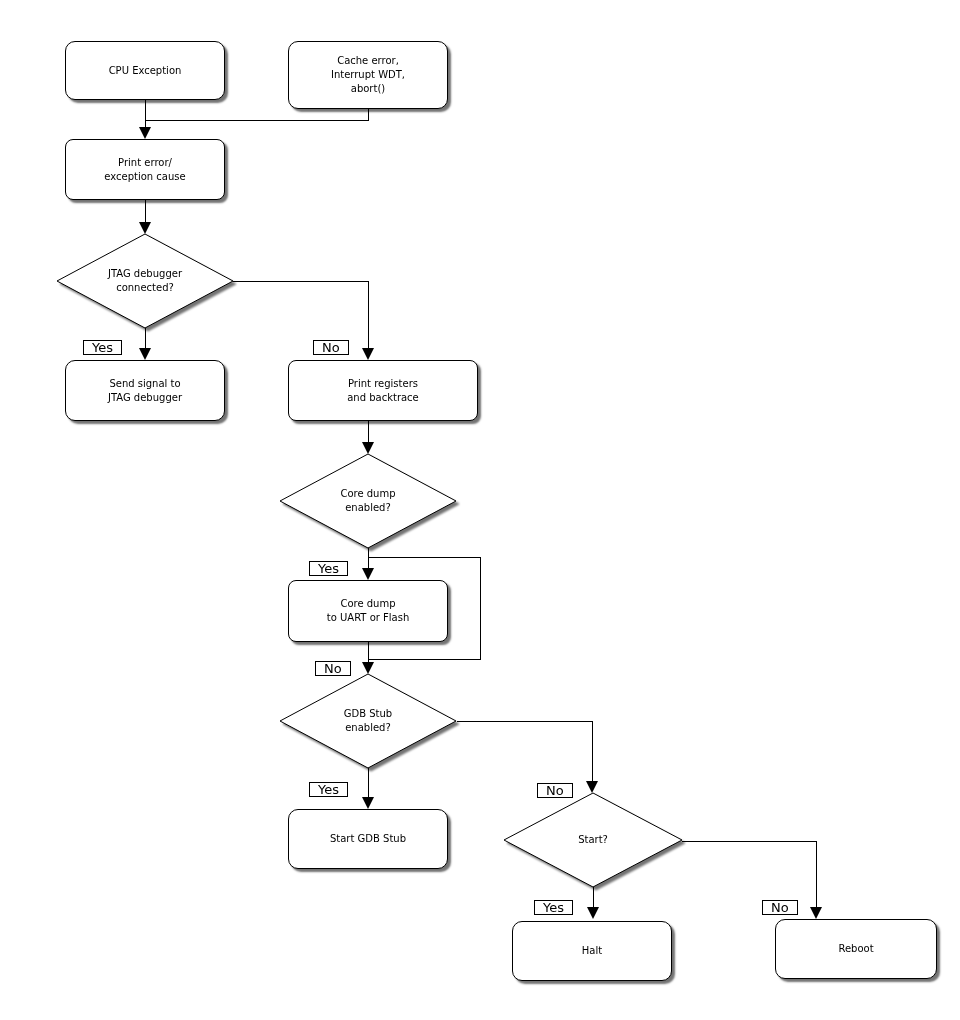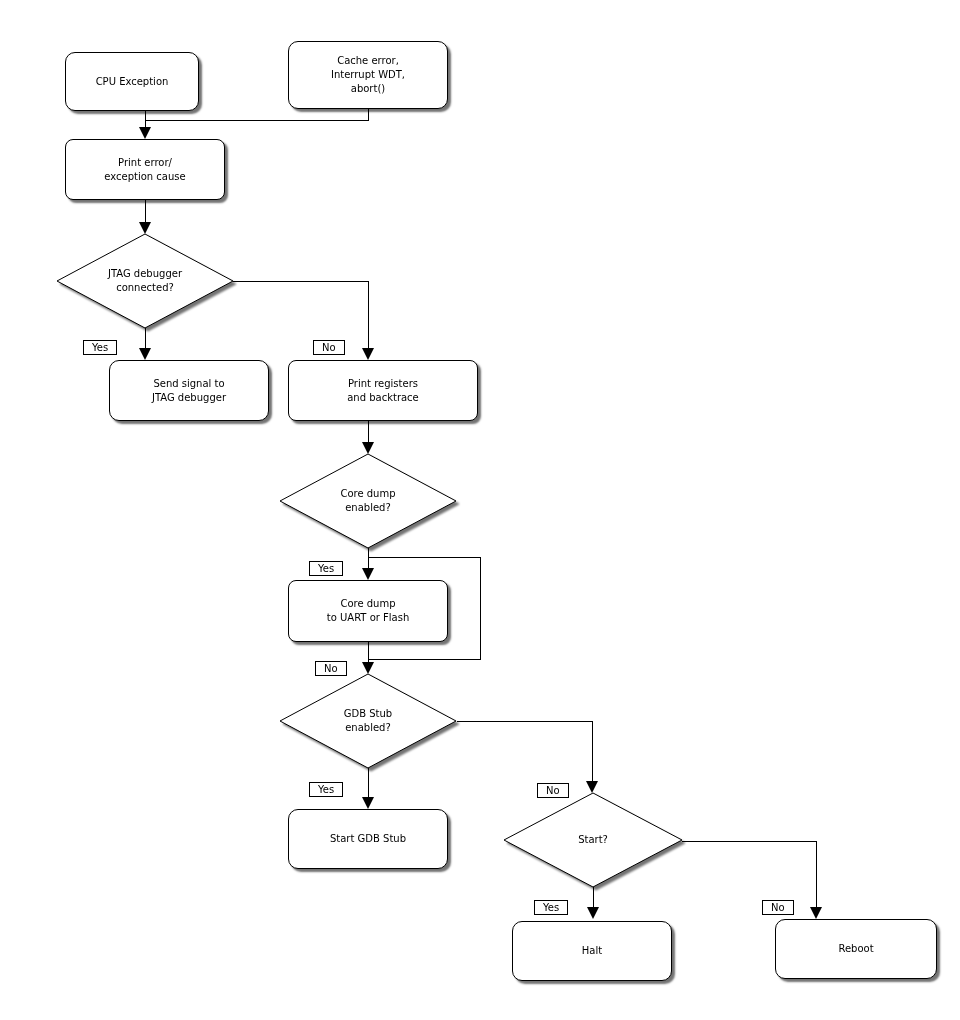--- a/index.html
+++ b/index.html
@@ -47,21 +47,21 @@
     justify-content: center;
     font-size: 10px;
     line-height: 14px;
     pointer-events: none;
   }
   .edge-label {
     position: absolute;
     box-sizing: border-box;
     background: #ffffff;
     border: 1px solid #000000;
-    font-size: 10px;
+    font-size: 13px;
     line-height: 13px;
     padding: 0 8px;
     height: 15px;
     display: flex;
     align-items: center;
     justify-content: center;
   }
   svg line, svg polyline {
     stroke: #000000;
     stroke-width: 1;
@@ -125,36 +125,36 @@
 
     <polyline points="682,841 816,841 816,908"></polyline>
     <polygon class="arrowhead" points="816,919 810,907 822,907"></polygon>
 
     <polygon class="diamond" filter="url(#ds)" points="145,234 233,281 145,328 57,281"></polygon>
     <polygon class="diamond" filter="url(#ds)" points="368,454 456,501 368,548 280,501"></polygon>
     <polygon class="diamond" filter="url(#ds)" points="368,674 456,721 368,768 280,721"></polygon>
     <polygon class="diamond" filter="url(#ds)" points="593,793 682,840 593,887 504,840"></polygon>
   </svg>
 
-  <div class="node terminal" style="left:65px; top:52px; width:134px; height:59px;justify-content:center;">
+  <div class="node terminal" style="left:65px; top:41px; width:160px; height:59px;justify-content:center;">
     <span class="lbl">CPU Exception</span>
   </div>
 
   <div class="node terminal" style="left:288px; top:41px; width:160px; height:68px;">
     <span class="lbl">Cache error,
 Interrupt WDT,
 abort()</span>
   </div>
 
   <div class="node process" style="left:65px; top:139px; width:160px; height:61px;">
     <span class="lbl">Print error/
 exception cause</span>
   </div>
 
-  <div class="node terminal" style="left:65px; top:360px; width:160px; height:61px;margin-left:44px;">
+  <div class="node terminal" style="left:65px; top:360px; width:160px; height:61px;">
     <span class="lbl">Send signal to
 JTAG debugger</span>
   </div>
 
   <div class="node process" style="left:288px; top:360px; width:190px; height:61px;">
     <span class="lbl">Print registers
 and backtrace</span>
   </div>
 
   <div class="node process" style="left:288px; top:580px; width:160px; height:62px;">

